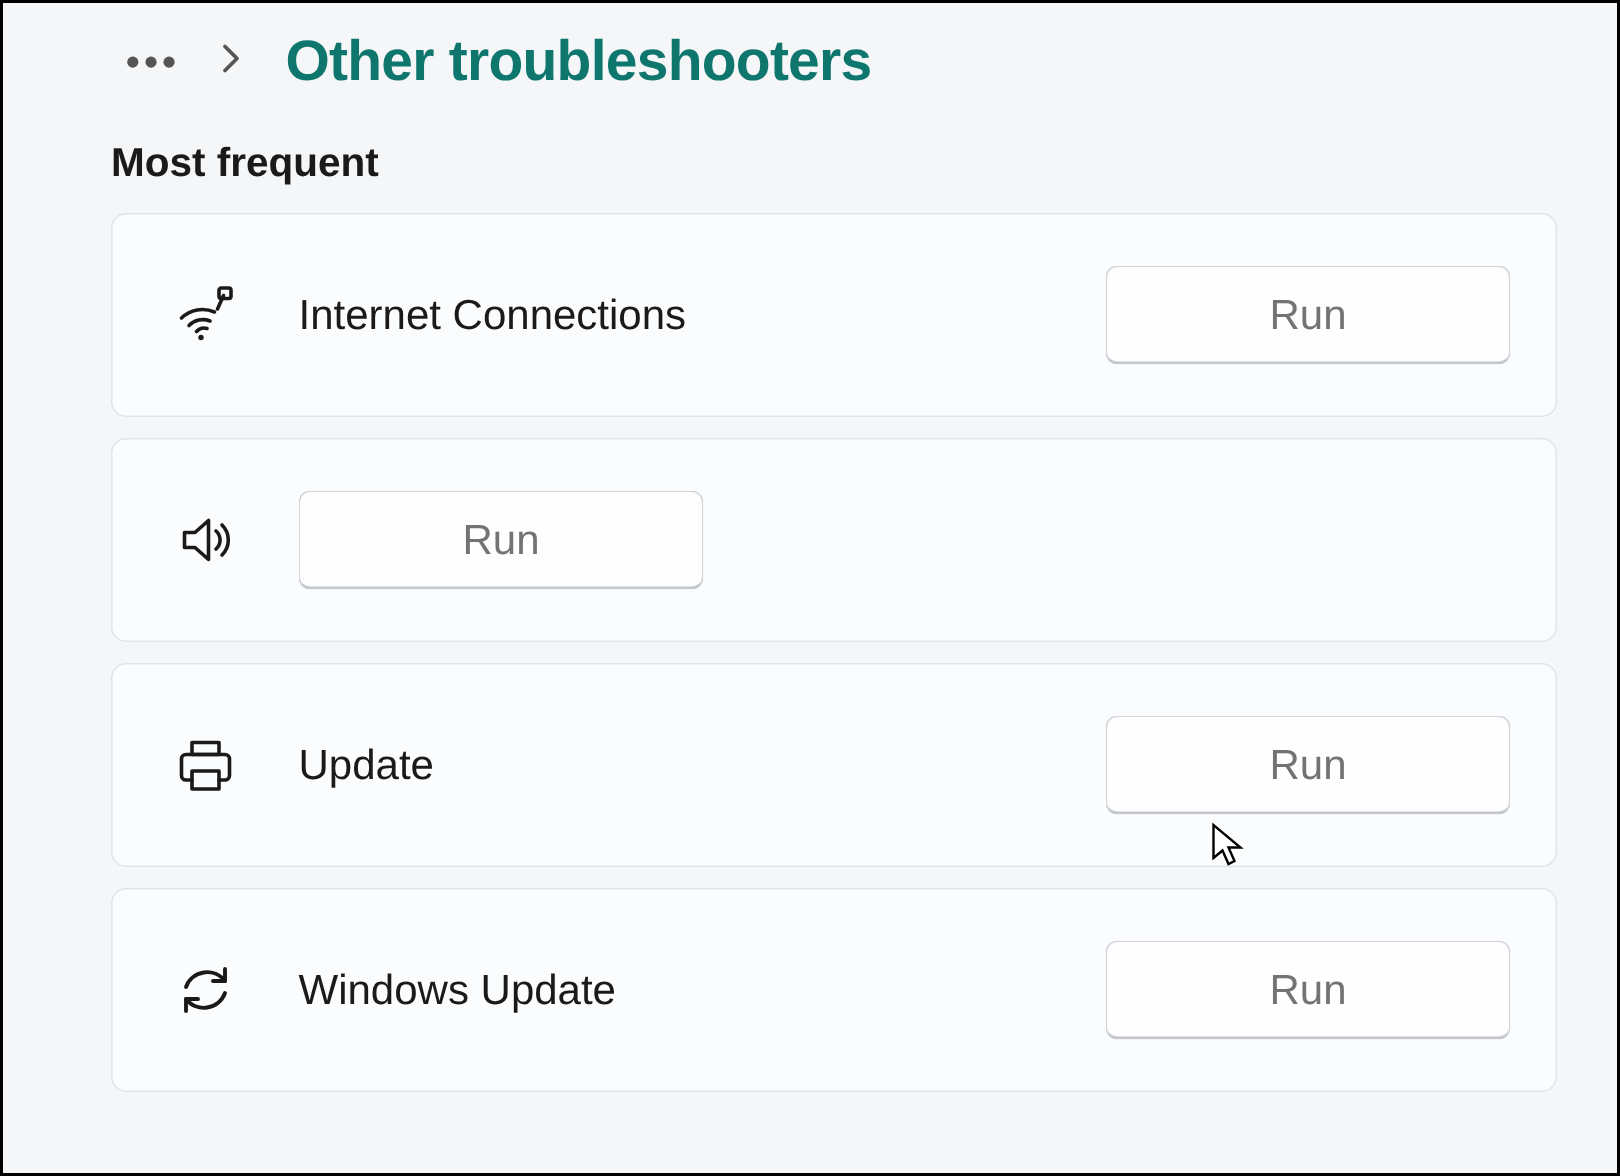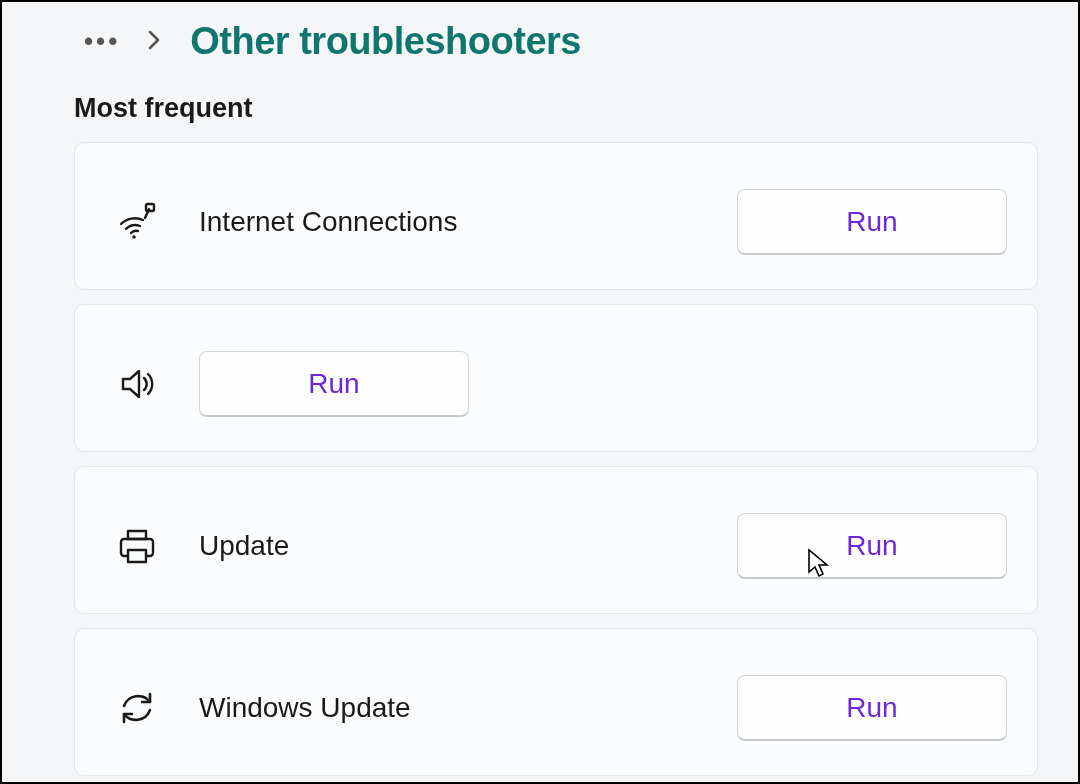--- a/index.html
+++ b/index.html
@@ -49,21 +49,21 @@
       display: flex;
       flex-direction: column;
       gap: 14px;
     }
     .item {
       background: #fbfcfd;
       border: 1px solid #e1e4e8;
       border-radius: 10px;
       display: flex;
       align-items: center;
-      padding: 46px 30px 34px 40px;
+      padding: 34px 30px 34px 40px;
       gap: 40px;
     }
     .item-icon {
       width: 44px;
       height: 44px;
       display: flex;
       align-items: center;
       justify-content: center;
       color: #1a1a1a;
       flex-shrink: 0;
@@ -78,21 +78,21 @@
       flex: 1;
     }
     .run-btn {
       width: 270px;
       height: 66px;
       background: #fefefe;
       border: 1px solid #d0d4d9;
       border-bottom: 2px solid #c4c8cd;
       border-radius: 8px;
       font-size: 28px;
-      color: #6d28d9;
+      color: #737373;
       font-family: inherit;
       cursor: pointer;
     }
     .cursor {
       position: absolute;
       left: 807px;
       top: 548px;
       pointer-events: none;
       z-index: 100;
     }

